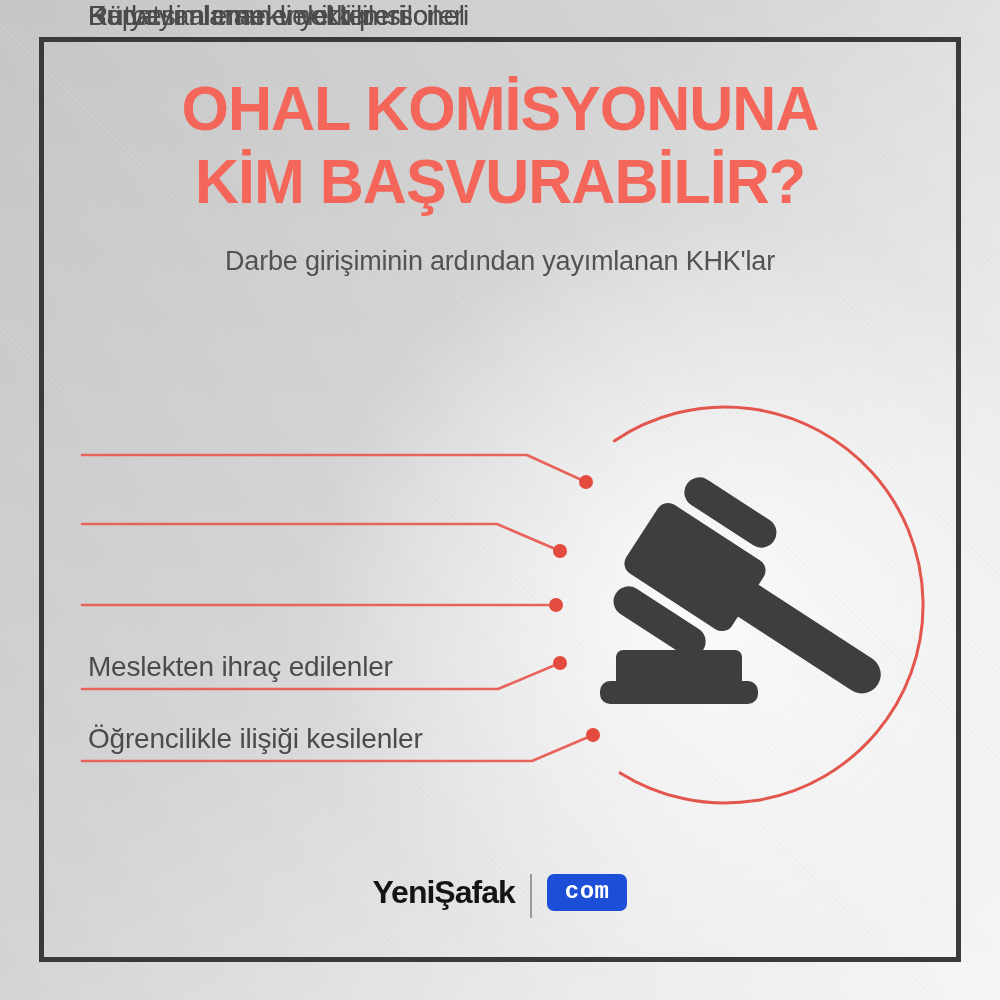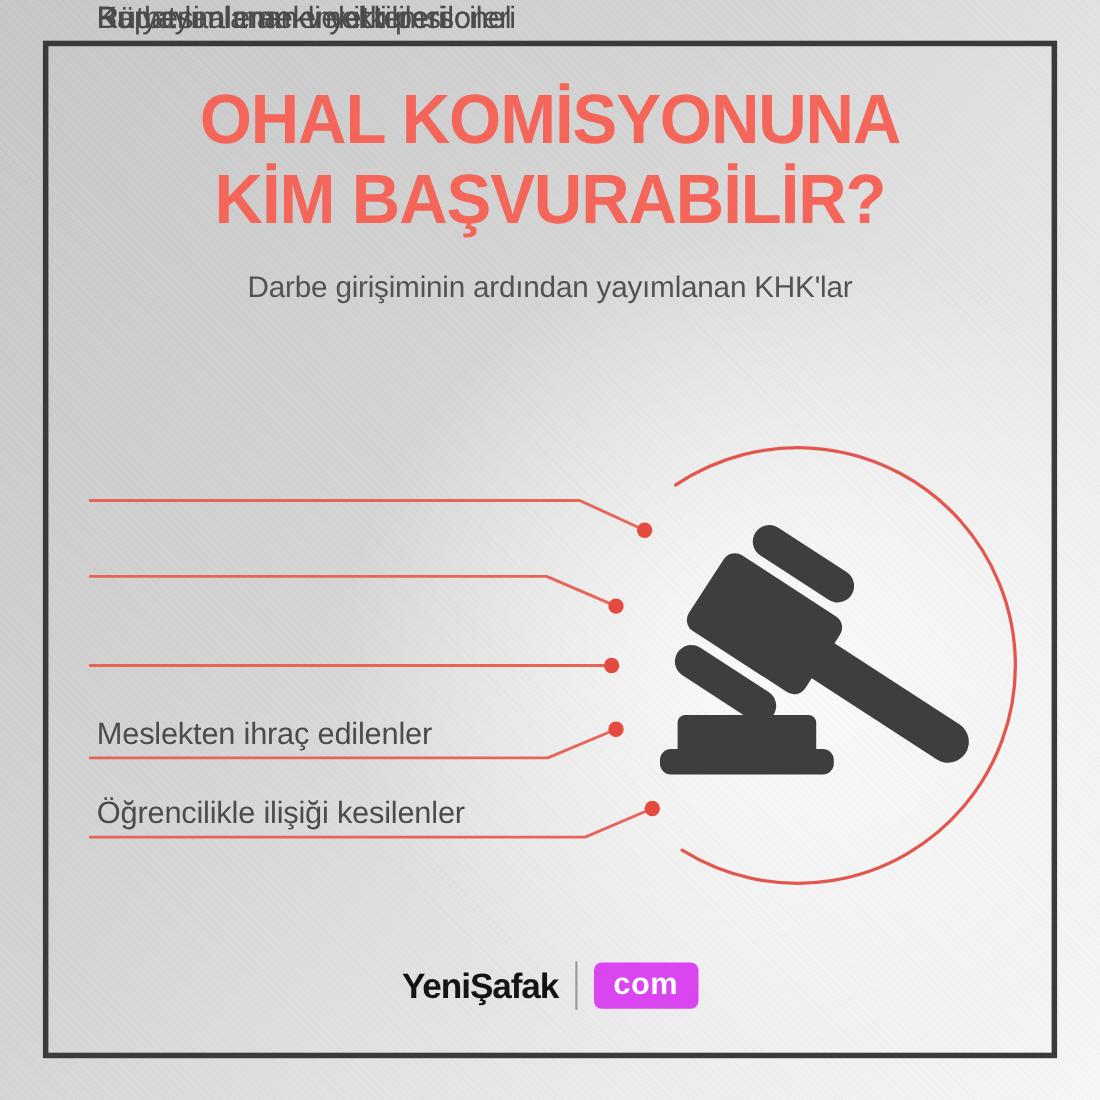--- a/index.html
+++ b/index.html
@@ -31,32 +31,33 @@
     position:absolute; left:88px; width:520px;
     color:#4b4b4e; font-size:28px; line-height:32px; letter-spacing:-0.2px;
   }
   .item-label:nth-of-type(1){top:417px;}
   .item-label:nth-of-type(2){top:486px;}
   .item-label:nth-of-type(3){top:567px;}
   .item-label:nth-of-type(4){top:651px;}
   .item-label:nth-of-type(5){top:723px;}
   .footer{
     position:absolute; left:0; right:0; top:874px;
-    display:flex; align-items:center; justify-content:center; gap:15px;
+    display:flex; align-items:flex-start; justify-content:center; gap:15px;
   }
   .brand{
     color:#141414; font-weight:bold; font-size:32px; letter-spacing:-1px;
   }
   .divider{
     width:2px; height:44px; background:#9a9a9a;
   }
   .badge{
-    background:#d946ef; color:#ffffff; border-radius:7px;
-    font-weight:bold; font-size:28px; letter-spacing:0.5px;
+    background:#1d4ed8; color:#ffffff; border-radius:7px;
+    font-weight:bold; font-size:24px; letter-spacing:0.5px;
     padding:4px 18px 6px 18px;
+    font-family:Liberation Mono, monospace;
   }
 </style>
 </head>
 <body>
 
 <div class="frame"></div>
 
 <div class="title">
   <div>OHAL KOMİSYONUNA</div>
   <div>KİM BAŞVURABİLİR?</div>

